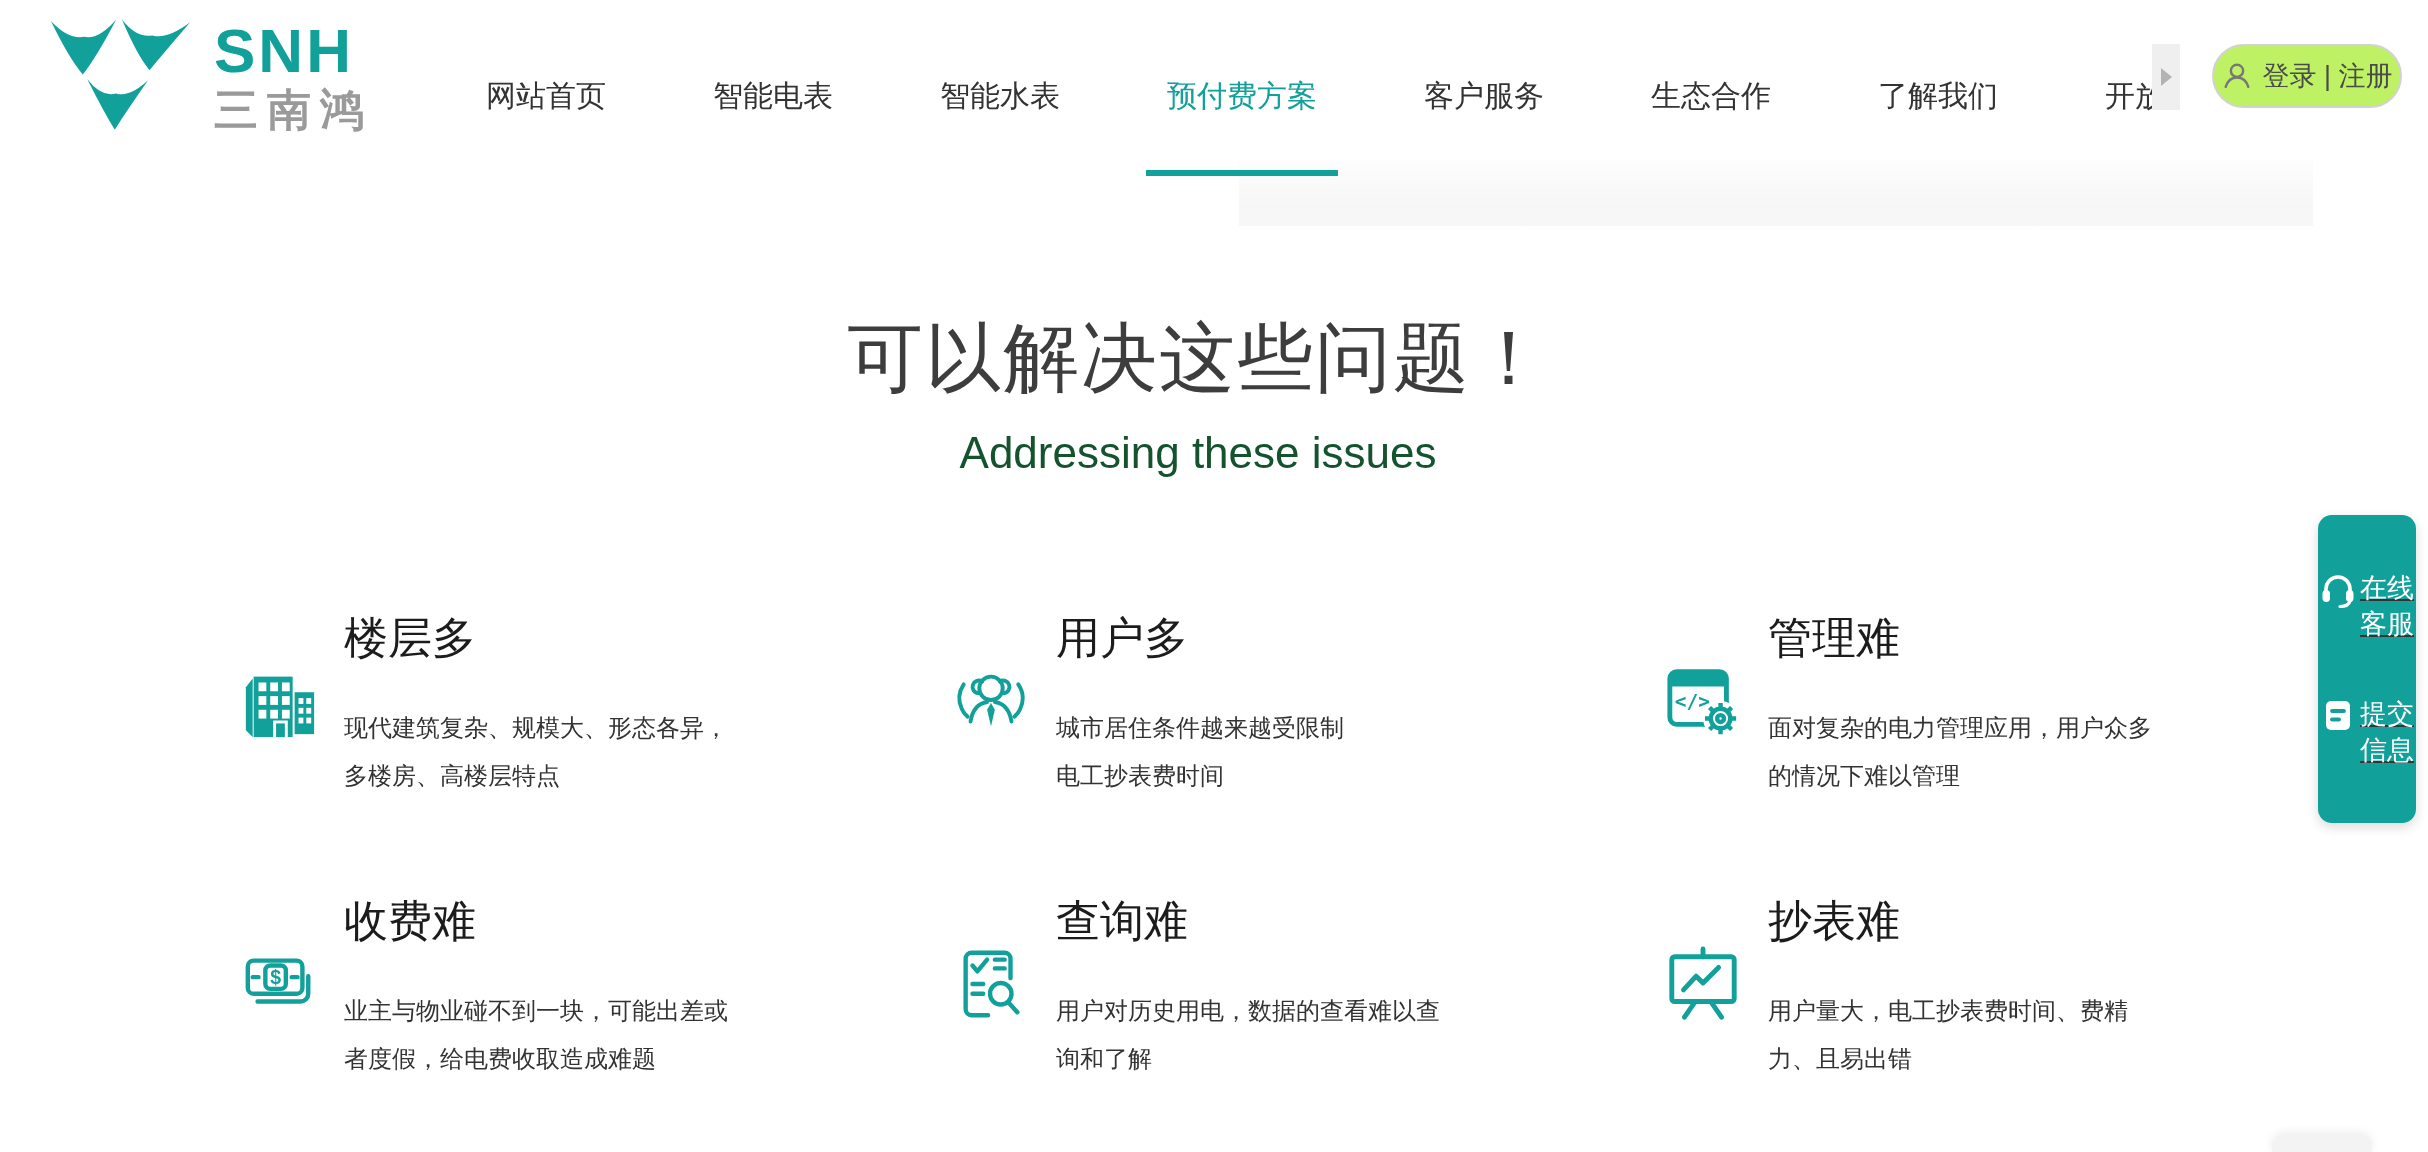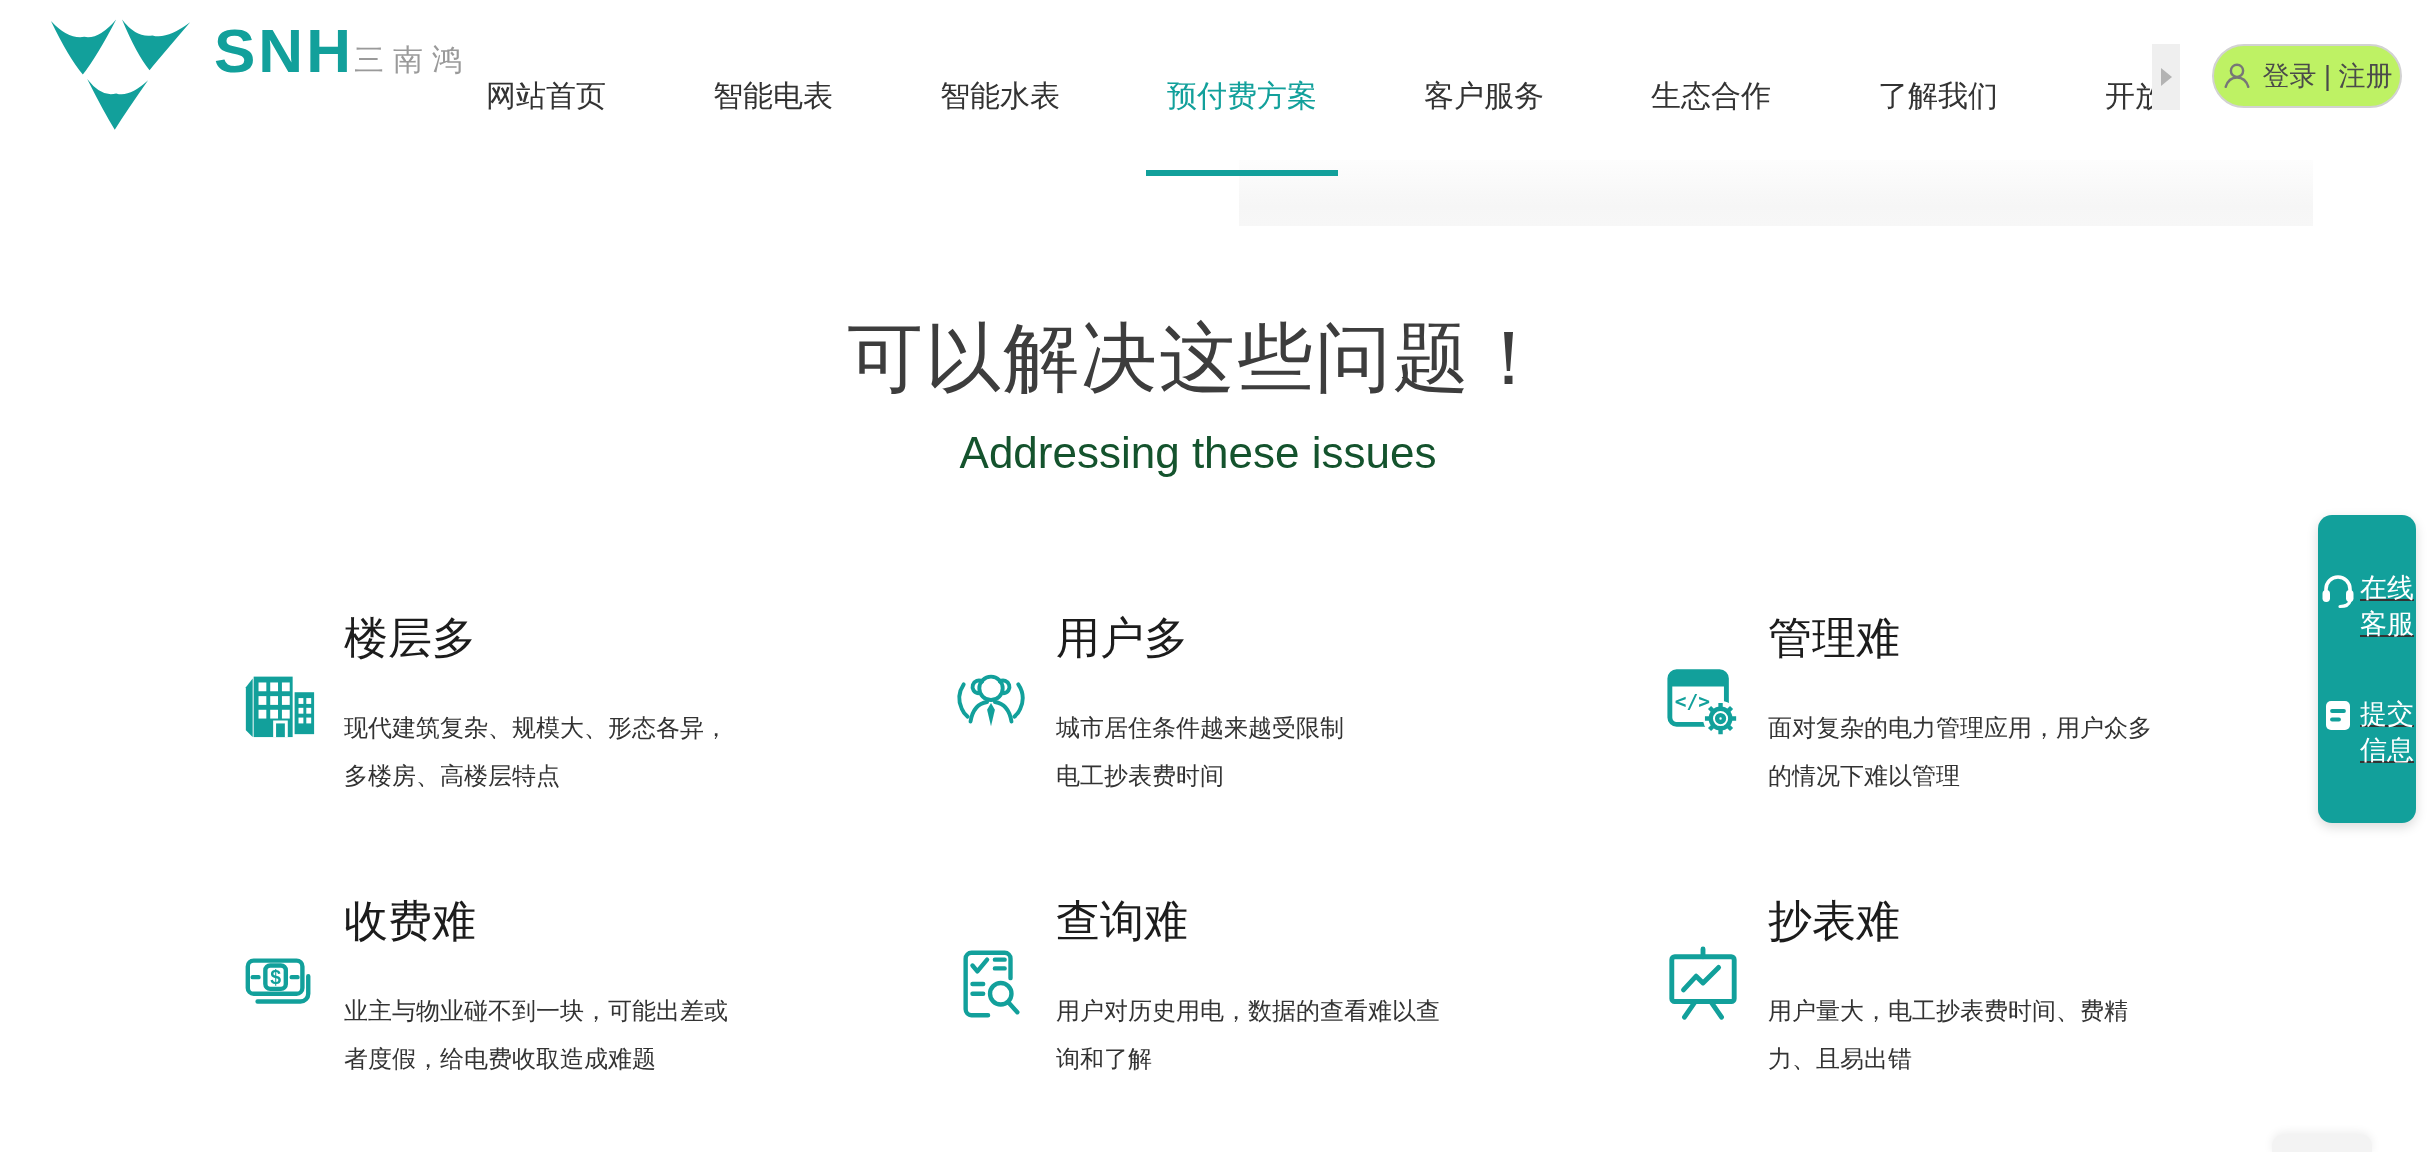--- a/index.html
+++ b/index.html
@@ -11,23 +11,23 @@
     color:#333;
   }
 
   
   .header {
     position:absolute; left:0; top:0; width:2428px; height:160px;
     background:#fff; z-index:5;
   }
   .logo { position:absolute; left:46px; top:18px; display:flex; align-items:flex-start; cursor:pointer; }
   .logo-mark { display:block; width:152px; height:116px; }
-  .logo-text { margin-left:16px; display:flex; flex-direction:row;align-items:flex-end; }
+  .logo-text { margin-left:16px; display:flex; flex-direction:column; }
   .logo-en { font-size:62px; font-weight:800; color:#12A09B; letter-spacing:3px; line-height:62px; margin-top:2px; }
-  .logo-cn { font-size:30px; font-weight:400; color:#9a9a9a; letter-spacing:9px; line-height:44px; margin-top:6px; }
+  .logo-cn { font-size:44px; font-weight:700; color:#9a9a9a; letter-spacing:9px; line-height:44px; margin-top:6px; }
 
   .nav { position:absolute; left:486px; top:16px; height:160px; display:flex; gap:107px; }
   .nav-item {
     position:relative; display:block; height:160px; line-height:160px;
     font-size:30px; color:#333; text-decoration:none; white-space:nowrap; cursor:pointer;
   }
   .nav-item.active { color:#12A09B; }
   .nav-item.active::after {
     content:""; position:absolute; left:-21px; right:-21px; bottom:0; height:6px; background:#12A09B;
   }

